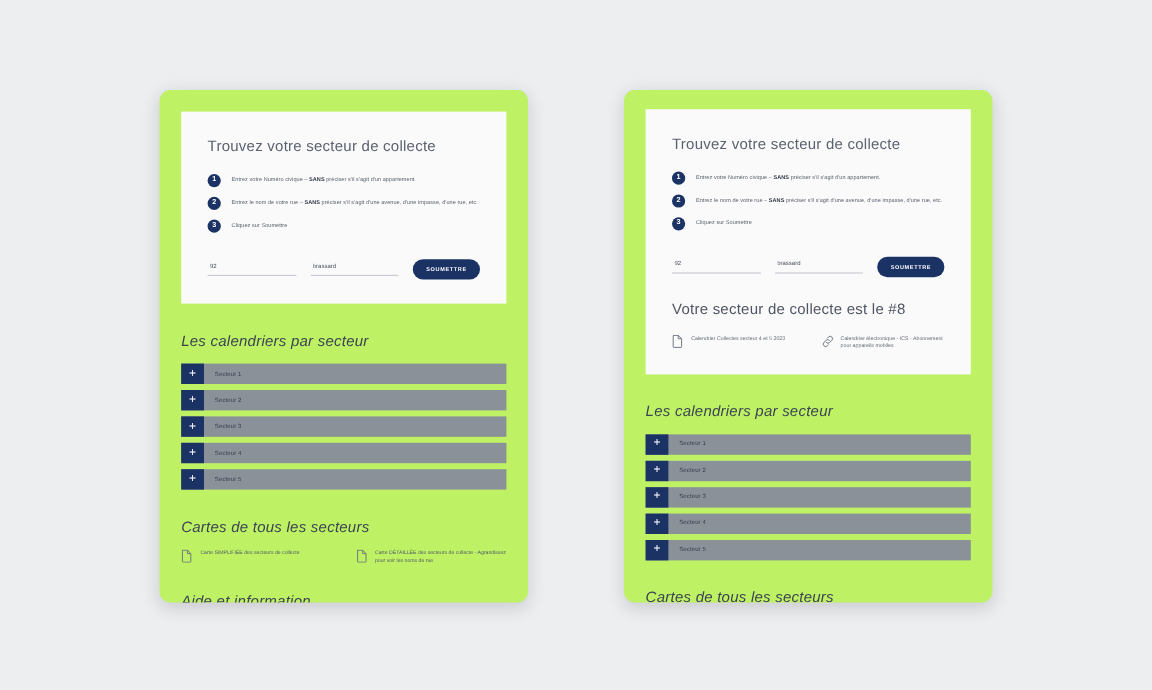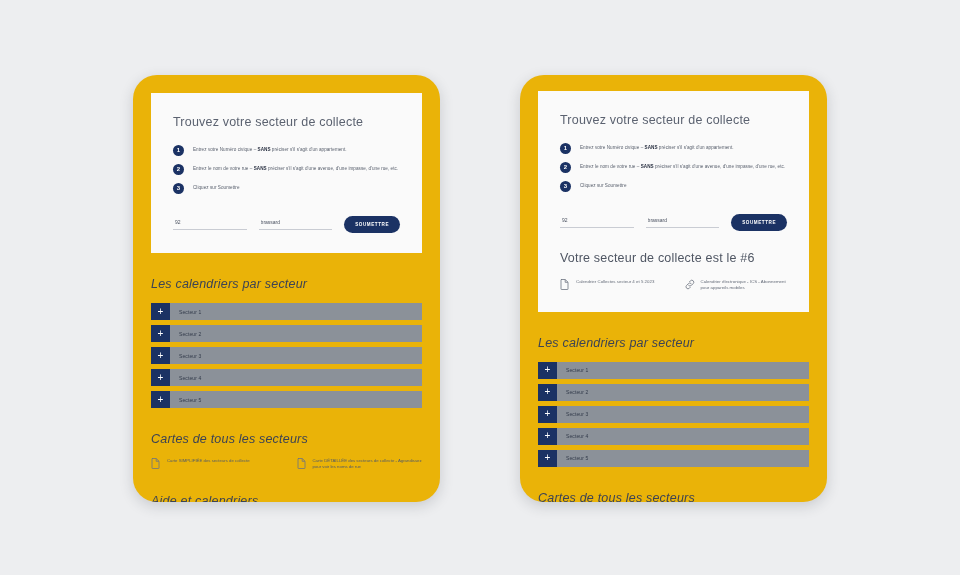--- a/index.html
+++ b/index.html
@@ -20,22 +20,22 @@
     justify-content: center;
     align-items: flex-start;
     gap: 80px;
     padding-top: 75px;
   }
 
   
   .device {
     width: 307px;
     height: 427px;
-    background: #eab308;
-    border-radius: 24px;
+    background: #bef264;
+    border-radius: 9px;
     overflow: hidden;
     position: relative;
     box-shadow: 0 4px 14px rgba(40,46,56,.18);
     flex: 0 0 auto;
     padding-left: 35px;
   }
   .device-inner {
     position: absolute;
     inset: 0;
     padding: 18px;
@@ -242,21 +242,21 @@
           <span class="ico">
             <svg width="9" height="11" viewBox="0 0 9 11">
                 <path d="M1 .5h4.2L8 3.2V10a.5.5 0 0 1-.5.5h-6A.5.5 0 0 1 1 10V1a.5.5 0 0 1 .5-.5z" fill="none" stroke="#6d7480" stroke-width=".8"></path>
                 <path d="M5.2.7v2.6H7.8" fill="none" stroke="#6d7480" stroke-width=".8"></path>
               </svg>
           </span>
           <span class="map-text">Carte DÉTAILLÉE des secteurs de collecte - Agrandissez pour voir les noms de rue</span>
         </div>
       </div>
 
-      <div class="section-title">Aide et calendriers</div>
+      <div class="section-title">Aide et information</div>
 
     </div>
   </div>
 
   <div class="device right">
     <div class="device-inner">
 
       <div class="card">
         <div class="card-title">Trouvez votre secteur de collecte</div>
 
@@ -275,21 +275,21 @@
           </div>
         </div>
 
         <div class="form-row">
           <input class="field" type="text" value="92" style="">
           <input class="field" type="text" value="brassard" style="">
           <button class="submit-btn">SOUMETTRE</button>
         </div>
 
         <div class="result">
-          <div class="result-title">Votre secteur de collecte est le #6</div>
+          <div class="result-title">Votre secteur de collecte est le #8</div>
           <div class="doc-row">
             <div class="doc-link">
               <span class="ico">
                 <svg width="9" height="11" viewBox="0 0 9 11">
                     <path d="M1 .5h4.2L8 3.2V10a.5.5 0 0 1-.5.5h-6A.5.5 0 0 1 1 10V1a.5.5 0 0 1 .5-.5z" fill="none" stroke="#6d7480" stroke-width=".8"></path>
                     <path d="M5.2.7v2.6H7.8" fill="none" stroke="#6d7480" stroke-width=".8"></path>
                   </svg>
               </span>
               <span class="doc-text">Calendrier Collectes secteur 4 et 5 2023</span>
             </div>

